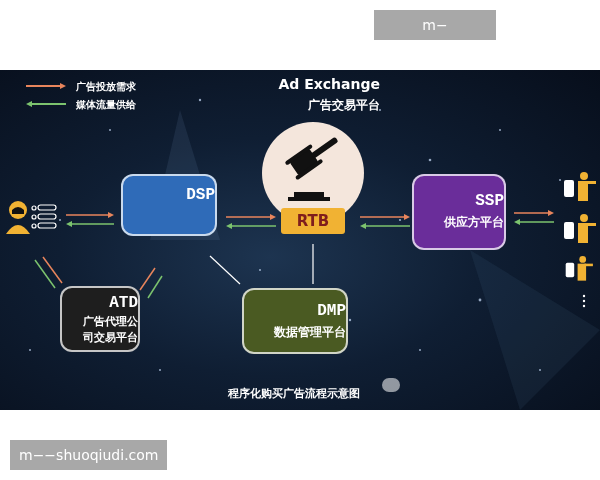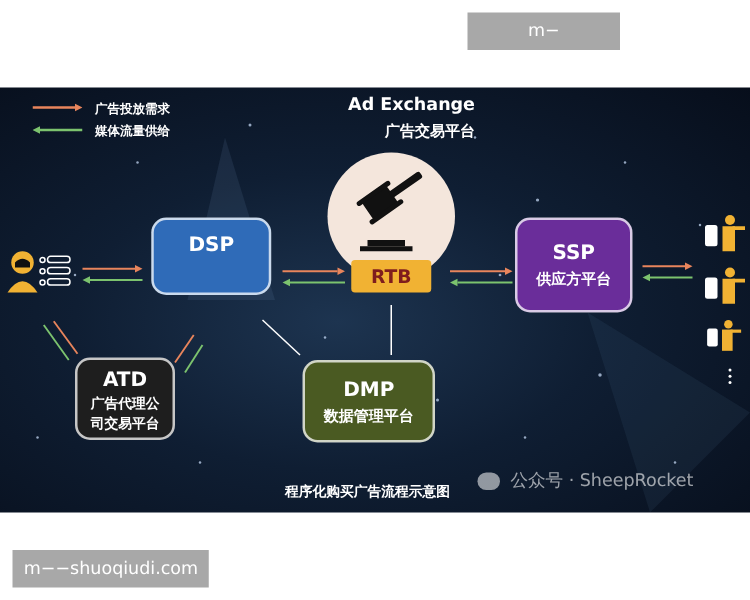--- a/index.html
+++ b/index.html
@@ -3,21 +3,21 @@
 <meta charset="utf-8">
 <style>
   html,body{margin:0;padding:0;}
   body{width:600px;height:480px;background:#ffffff;position:relative;overflow:hidden;font-family:"DejaVu Sans",sans-serif;}
   .wm{position:absolute;background:#a8a8a8;color:#ffffff;font-family:"DejaVu Sans",sans-serif;font-size:14px;line-height:30px;padding:0 9px;}
   .wm-top{left:374px;top:10px;height:30px;width:122px;text-align:center;padding:0;}
   .wm-bot{left:10px;top:440px;height:30px;}
   .panel{position:absolute;left:0;top:70px;width:600px;height:340px;
     background:radial-gradient(ellipse at 45% 55%, #1d3450 0%, #0f1e33 45%, #070e1b 100%);overflow:hidden;}
   .panel svg.bg{position:absolute;left:0;top:0;}
-  .box{position:absolute;border-radius:12px;border:2px solid rgba(255,255,255,0.75);color:#fff;text-align:center;font-weight:bold;}
+  .box{position:absolute;border-radius:12px;border:2px solid rgba(255,255,255,0.75);color:#fff;text-align:right;font-weight:bold;font-family:Liberation Mono, monospace;}
   .box .t1{font-size:16px;}
   .box .t2{font-size:12px;margin-top:4px;}
   .legend{position:absolute;color:#fff;font-size:10px;font-weight:bold;}
   .title{position:absolute;color:#fff;font-weight:bold;text-align:right;}
 </style>
 </head>
 <body>
 
 <div class="wm wm-top">m−−shuoqiudi.com</div>
 
@@ -157,17 +157,16 @@
     <g fill="#fff">
         <circle cx="22" cy="124" r="1.2"></circle>
         <circle cx="22" cy="129" r="1.2"></circle>
         <circle cx="22" cy="134" r="1.2"></circle>
       </g>
   </svg>
 
   <div class="title" style="left:228px;top:316px;font-size:11px">程序化购买广告流程示意图</div>
   <div style="position:absolute;left:382px;top:306px;color:rgba(255,255,255,0.6);font-size:14px;">
     <span style="display:inline-block;width:18px;height:14px;border-radius:7px;background:rgba(255,255,255,0.55);vertical-align:middle;margin-right:4px;"></span>
-    <span>公众号 · SheepRocket</span>
   </div>
 </div>
 
 <div class="wm wm-bot">m−−shuoqiudi.com</div>
 
 </body></html>

